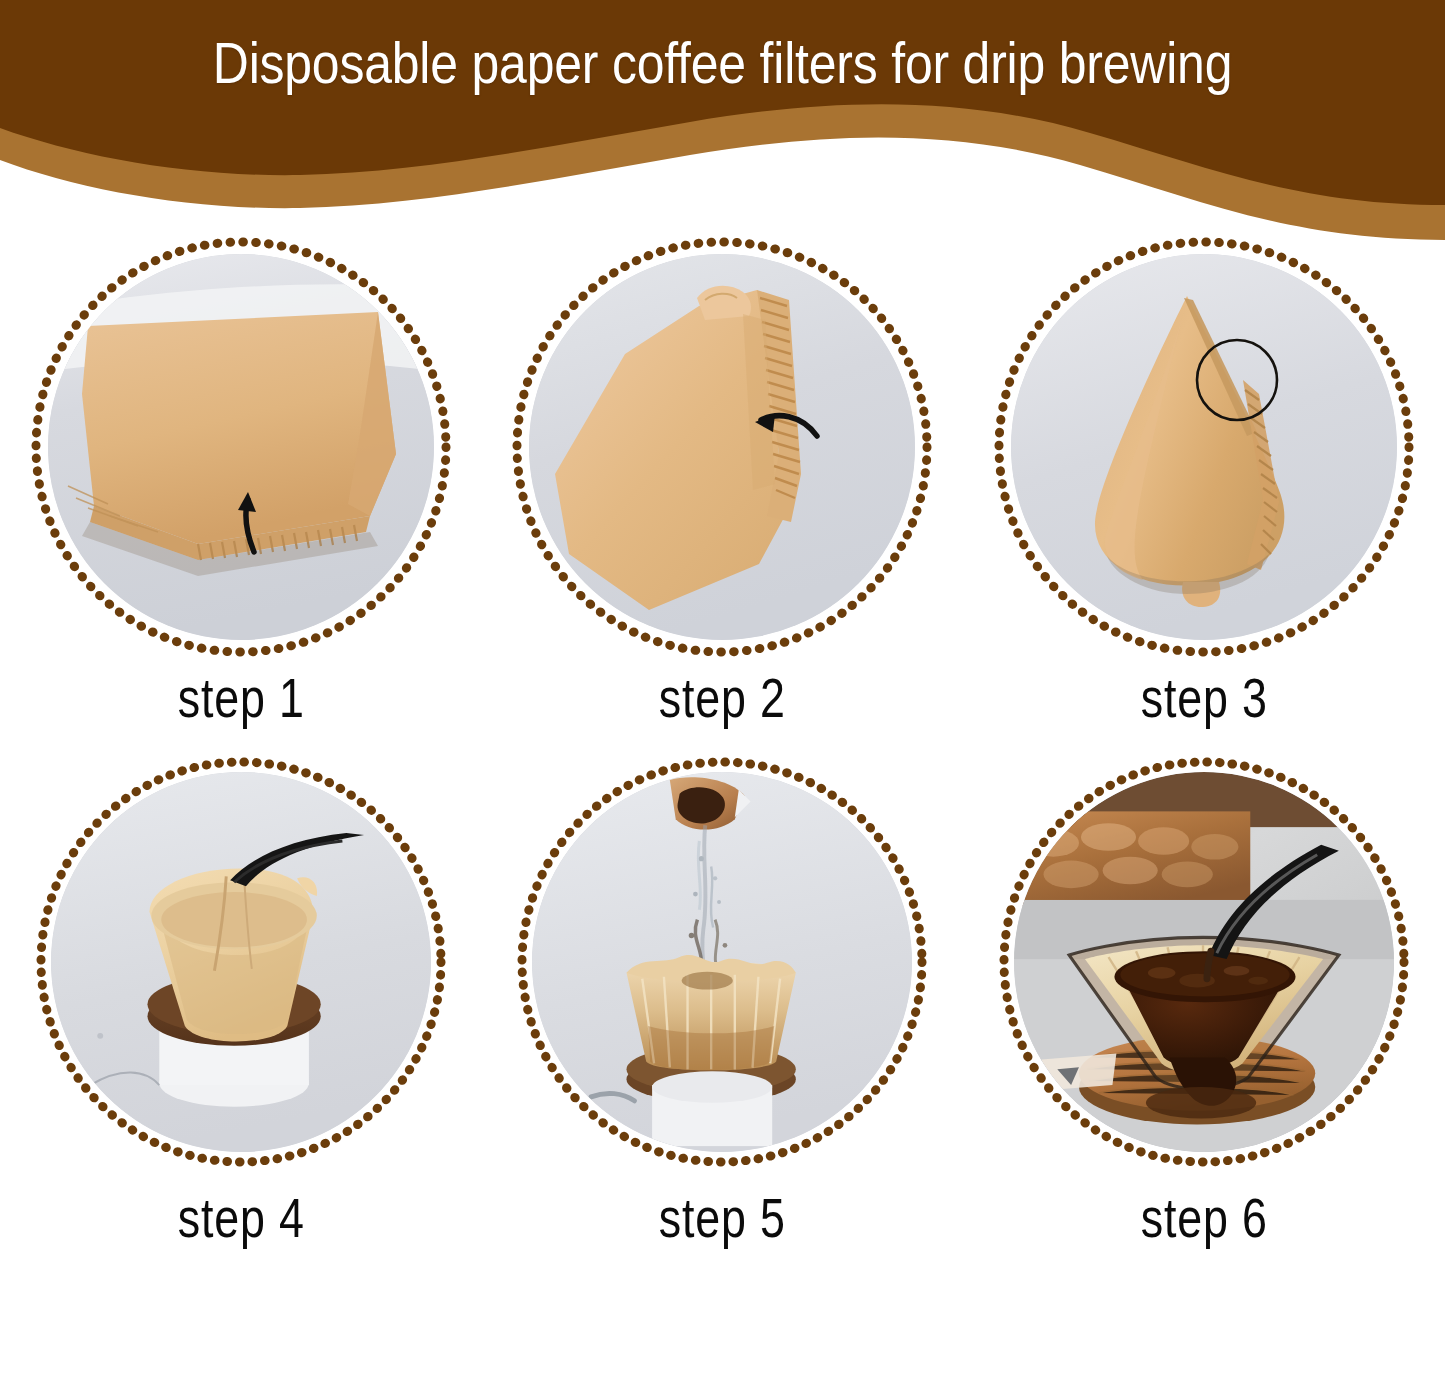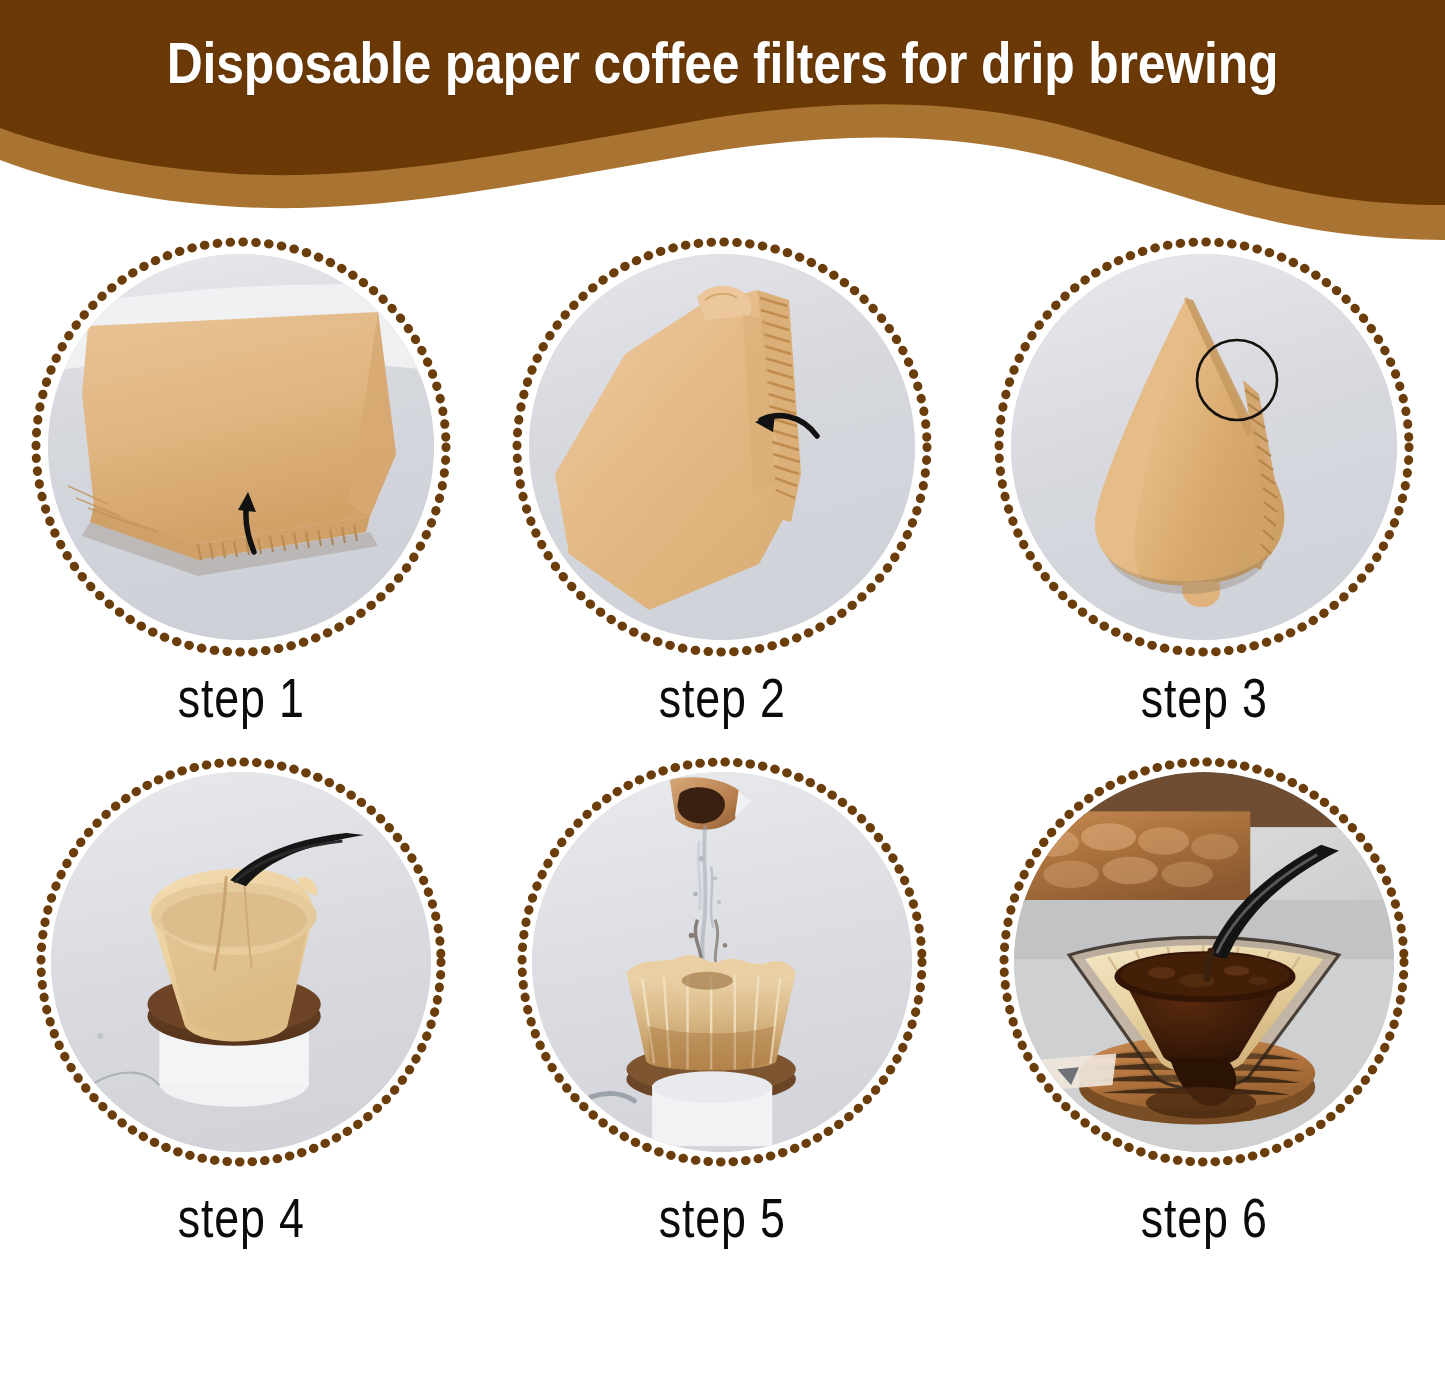--- a/index.html
+++ b/index.html
@@ -15,21 +15,20 @@
     font-family: "Liberation Sans", "DejaVu Sans", sans-serif;
   }
 
   
   #banner {
     position: absolute;
     left: 0; top: 0;
     width: 1445px;
     height: 240px;
     overflow: hidden;
-    font-weight: bold;
   }
   #banner svg { display: block; width: 1445px; height: 240px; }
 
   #banner-title {
     position: absolute;
     left: 0; top: 28px;
     width: 1445px;
     text-align: center;
     color: #ffffff;
     font-size: 58px;

